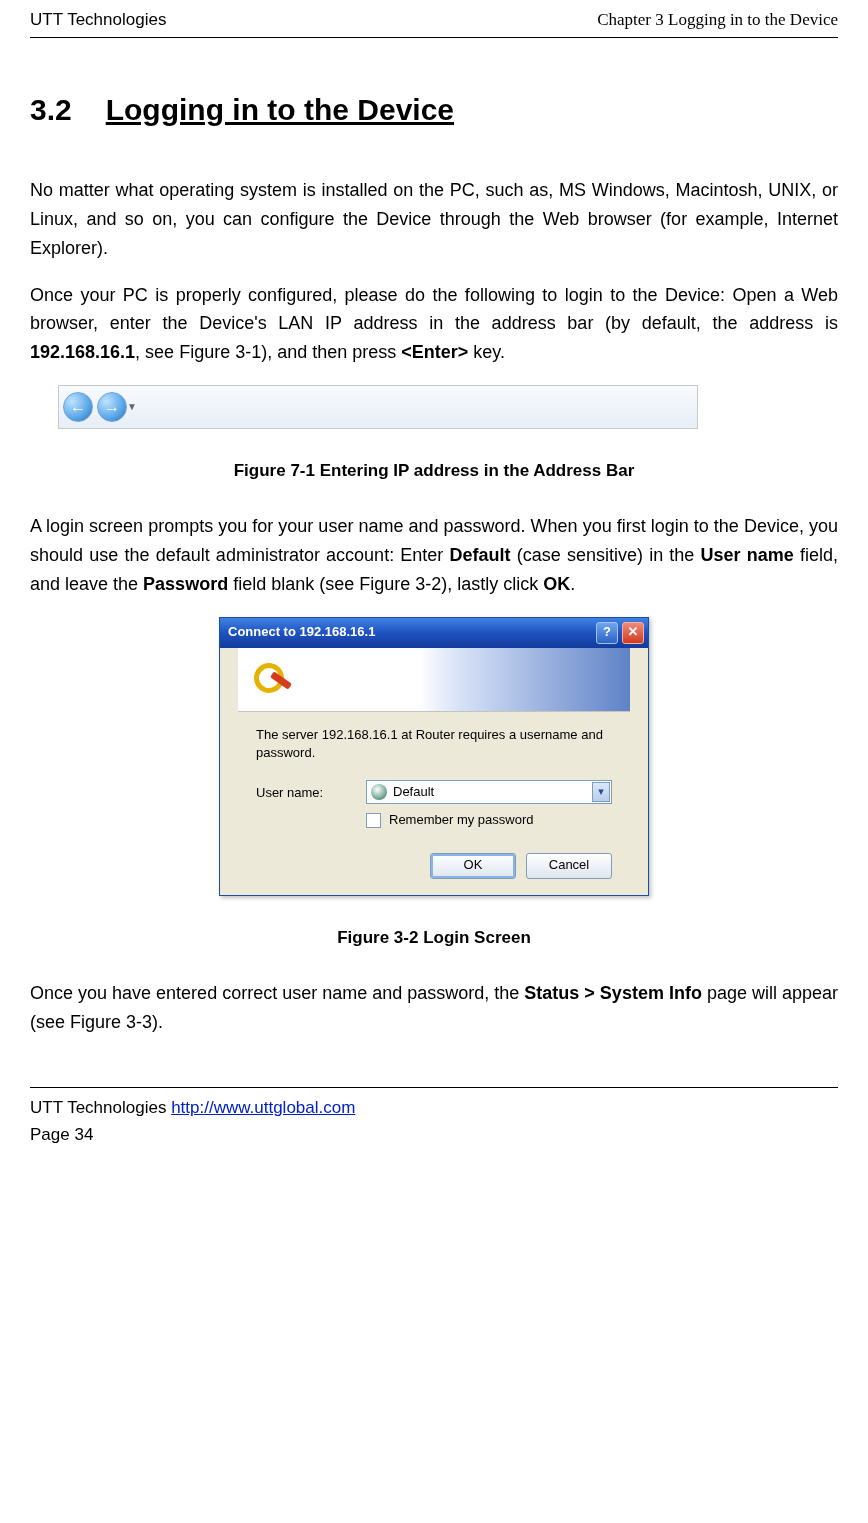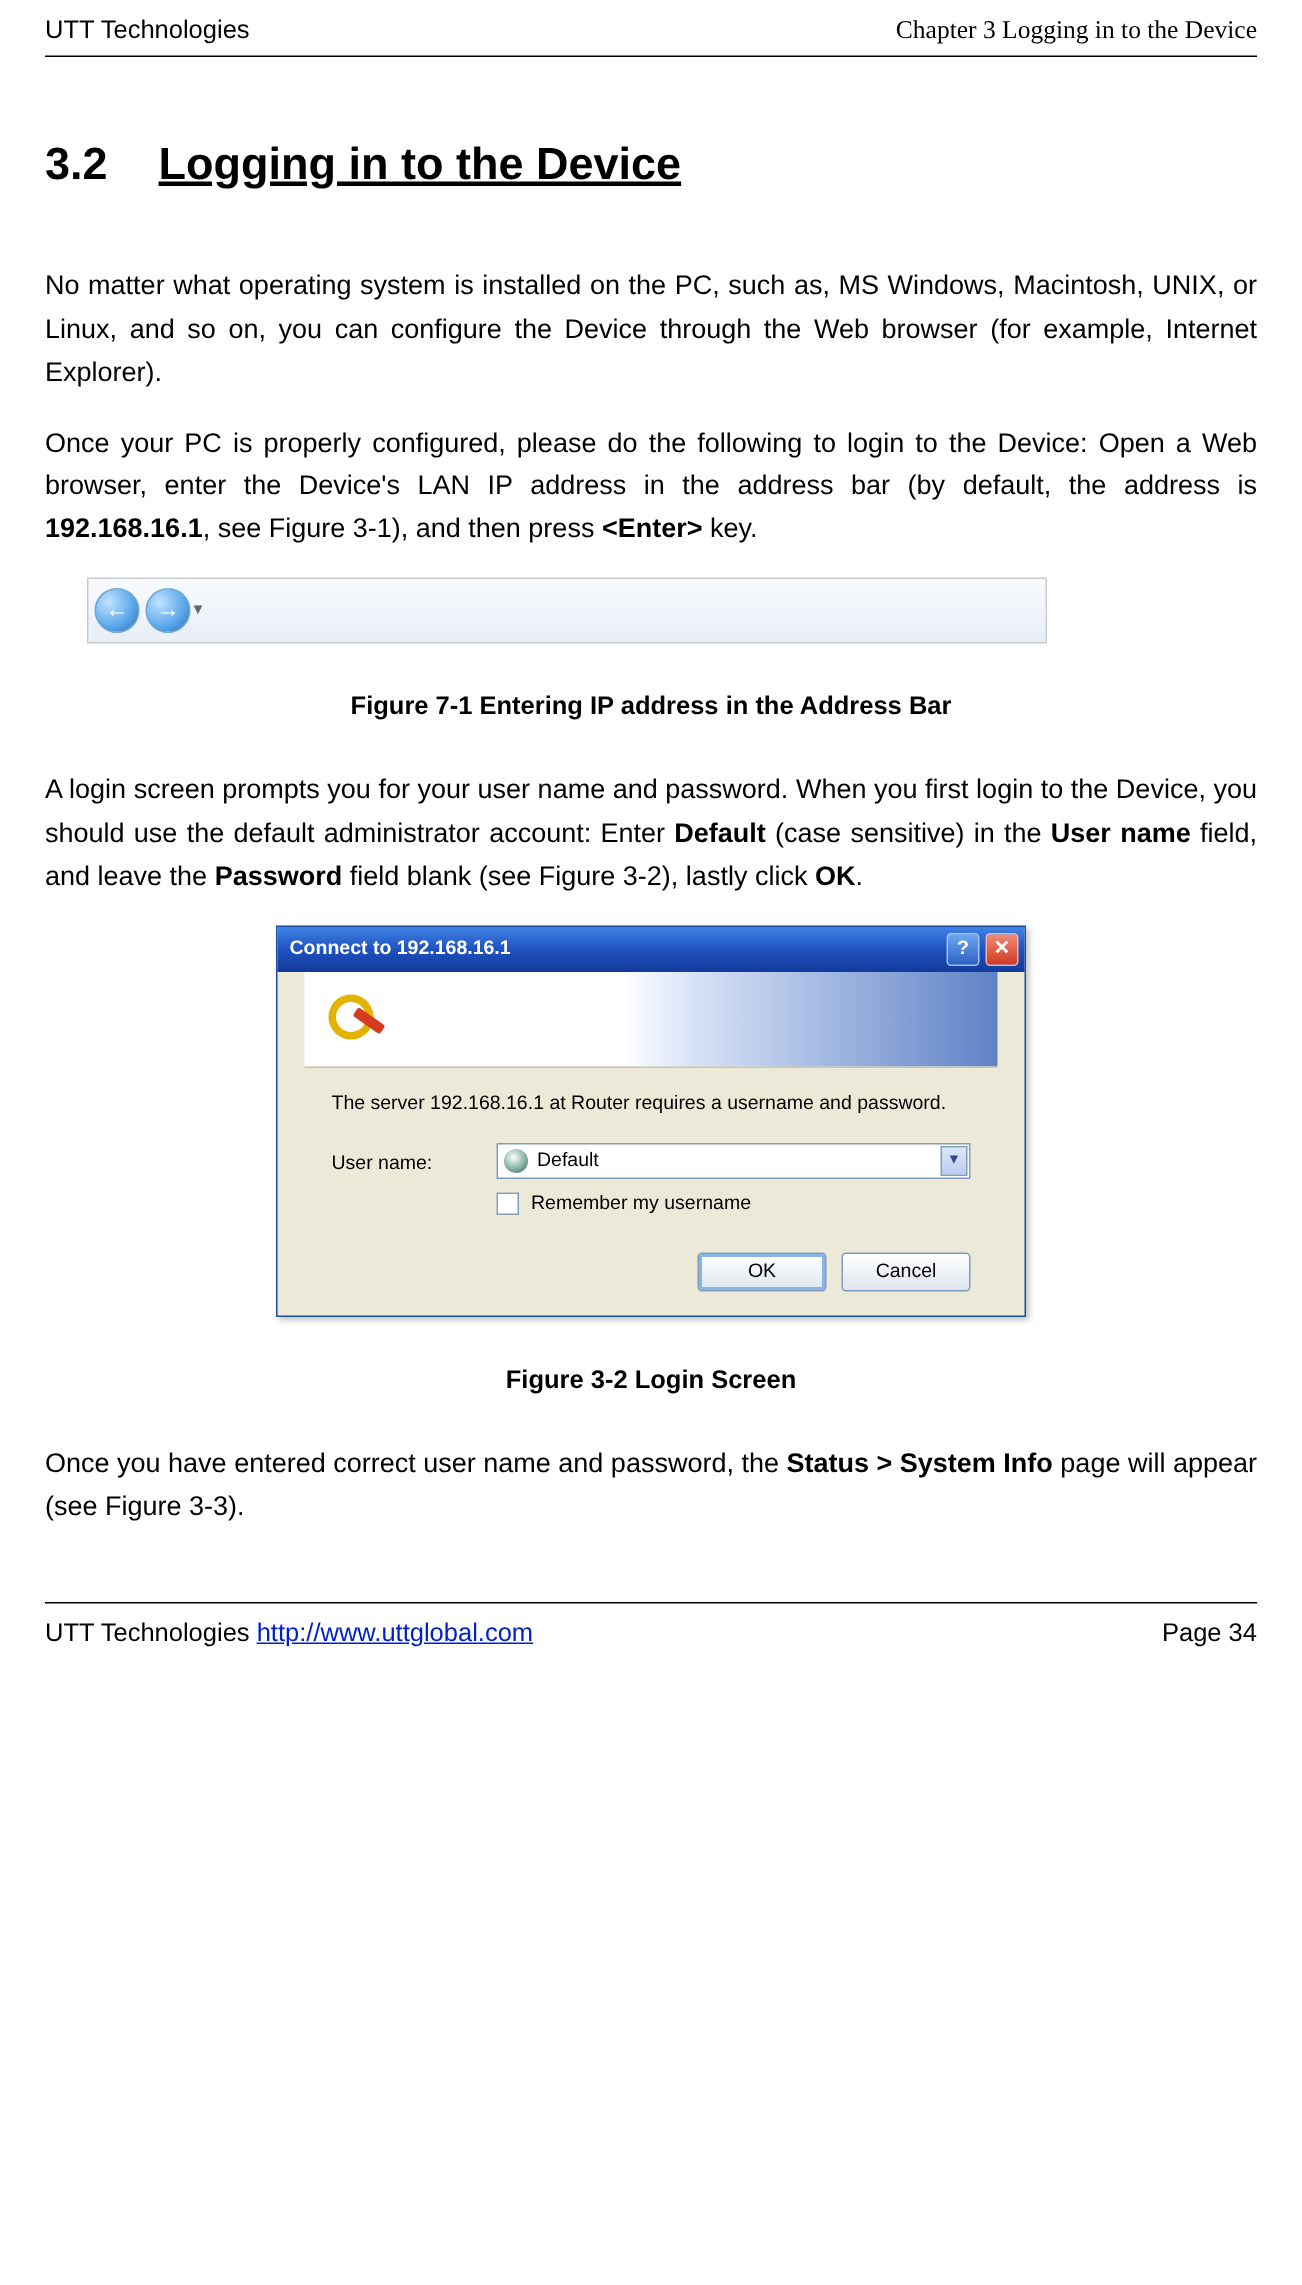--- a/index.html
+++ b/index.html
@@ -76,21 +76,21 @@
     border-radius: 3px;
     position: relative;
   }
   .addr-icon::after{
     content:"e"; color:#fff; font-weight:bold; font-size:13px;
     position:absolute; left:4px; top:-1px; font-style:italic;
   }
   
   .dialog-wrap { display:flex; justify-content:center; margin: 10px 0 0; }
   .dialog {
-    width: 500px;
+    width: 430px;
     border: 1px solid #1b4e9b;
     background: #ece9d8;
     font-family: Tahoma, sans-serif;
     font-size: 13px;
     color: #000;
     box-shadow: 2px 2px 4px rgba(0,0,0,.25);
   }
   .titlebar {
     height: 30px;
     background: linear-gradient(#3f82e4,#1f52c0 50%,#123a9b);
@@ -150,25 +150,26 @@
     width:15px;height:15px;border:1px solid #7f9db9;background:#fff;
   }
   .btn-row { display:flex; justify-content:flex-end; gap:10px; }
   .winbtn {
     width:86px;height:26px;border:1px solid #7f9db9;border-radius:3px;
     background:linear-gradient(#fff,#eef2f7 50%,#dfe6ef);
     display:flex;align-items:center;justify-content:center;font-size:13px;
   }
   .winbtn.primary { box-shadow: 0 0 0 2px #88b4e8 inset; }
   .ftr {
-    display:flex;justify-content:space-between;
+    display:flex;
     border-top:1px solid #000;
     padding-top:6px;
     margin-top: 50px;
     font-size: 17px;
+    flex-direction: column;
   }
   .link { color:#0020c8; text-decoration: underline; }
 </style>
 </head>
 <body>
 
 <div class="hdr">
   <span>UTT Technologies</span>
   <span class="hdr-right">Chapter 3 Logging in to the Device</span>
 </div>
@@ -221,21 +222,21 @@
             <span class="user-icon"></span>
             <span>Default</span>
           </div>
           <div class="combo-arrow">▾</div>
         </div>
       </div>
 
 
       <div class="chk-row">
         <div class="chk"></div>
-        <span>Remember my username</span>
+        <span>Remember my password</span>
       </div>
 
       <div class="btn-row">
         <div class="winbtn primary">
             <span>OK</span>
           </div>
         <div class="winbtn">
             <span>Cancel</span>
           </div>
       </div>

